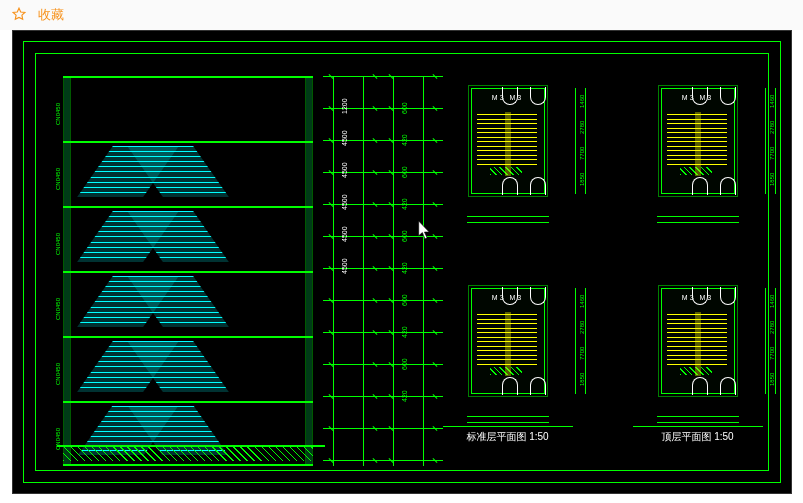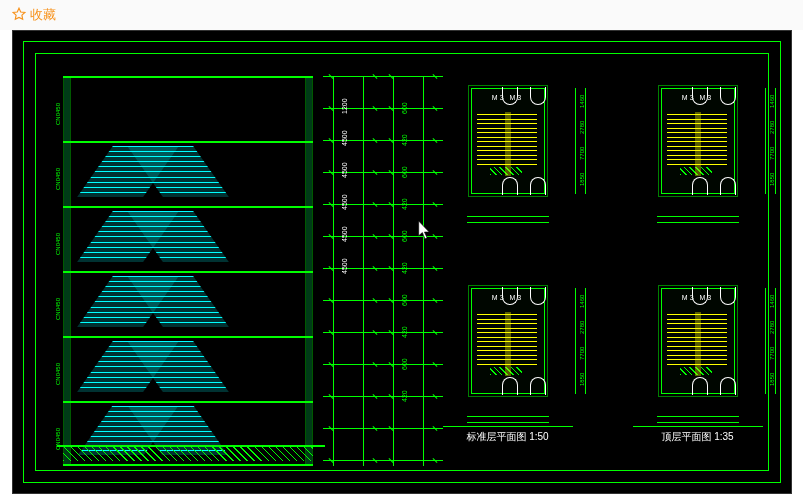--- a/index.html
+++ b/index.html
@@ -2,21 +2,21 @@
 <html><head>
 <meta charset="utf-8">
 <style>
   * { margin: 0; padding: 0; box-sizing: border-box; }
   body { background: #fff; font-family: "Microsoft YaHei", Arial, sans-serif; width: 803px; }
   .header {
     display: flex; justify-content: space-between; align-items: center;
     padding: 6px 12px; background: #fafafa;
   }
   .title { flex: 1; text-align: center; font-size: 18px; color: #555; }
-  .fav { display: flex; align-items: center; gap: 4px; color: #f7931e; font-size: 13px; cursor: pointer; }
+  .fav { display: flex; align-items: center; gap: 12px; color: #f7931e; font-size: 13px; cursor: pointer; }
   .fav svg { width: 14px; height: 14px; }
   .canvas {
     width: 780px; height: 464px; margin: 0 auto 8px auto;
     background: #000; position: relative; overflow: hidden;
     border: 1px solid #333;
   }
   .frame-outer { position: absolute; inset: 10px; border: 1px solid #0f0; }
   .frame-inner { position: absolute; inset: 22px; border: 1px solid #0f0; }
   .section-view { position: absolute; left: 50px; top: 45px; width: 250px; height: 390px; }
   .floor { position: absolute; width: 100%; height: 65px; border-top: 2px solid #0f0; }
@@ -432,21 +432,21 @@
           <div class="ln ln2"></div>
     <div class="t" style="left: 10px; top: 20px;">1460</div>
           <div class="t" style="left: 10px; top: 46px;">2780</div>
           <div class="t" style="left: 10px; top: 72px;">7700</div>
           <div class="t" style="left: 10px; top: 98px;">1850</div>
         </div>
     <div class="plan-dim-h">
       <div class="ln"></div>
           <div class="ln ln2"></div>
     </div>
-        <div class="plan-title major">顶层平面图 1:35</div>
+        <div class="plan-title major">顶层平面图 1:50</div>
       </div>
     </div>
 
   <div class="cursor">
     <svg viewBox="0 0 12 19">
         <path d="M0 0 L0 14 L3.5 11 L6 17 L8 16 L5.5 10.5 L10 10.5 Z" fill="#fff" stroke="#000" stroke-width="0.6"></path>
       </svg>
   </div>
 <div class="htxt" style="left: 34px; top: 80px; transform: rotate(-90deg); font-size: 6px; color: rgb(0, 255, 0);">CN0450</div>
     <div class="htxt" style="left: 34px; top: 145px; transform: rotate(-90deg); font-size: 6px; color: rgb(0, 255, 0);">CN0450</div>

